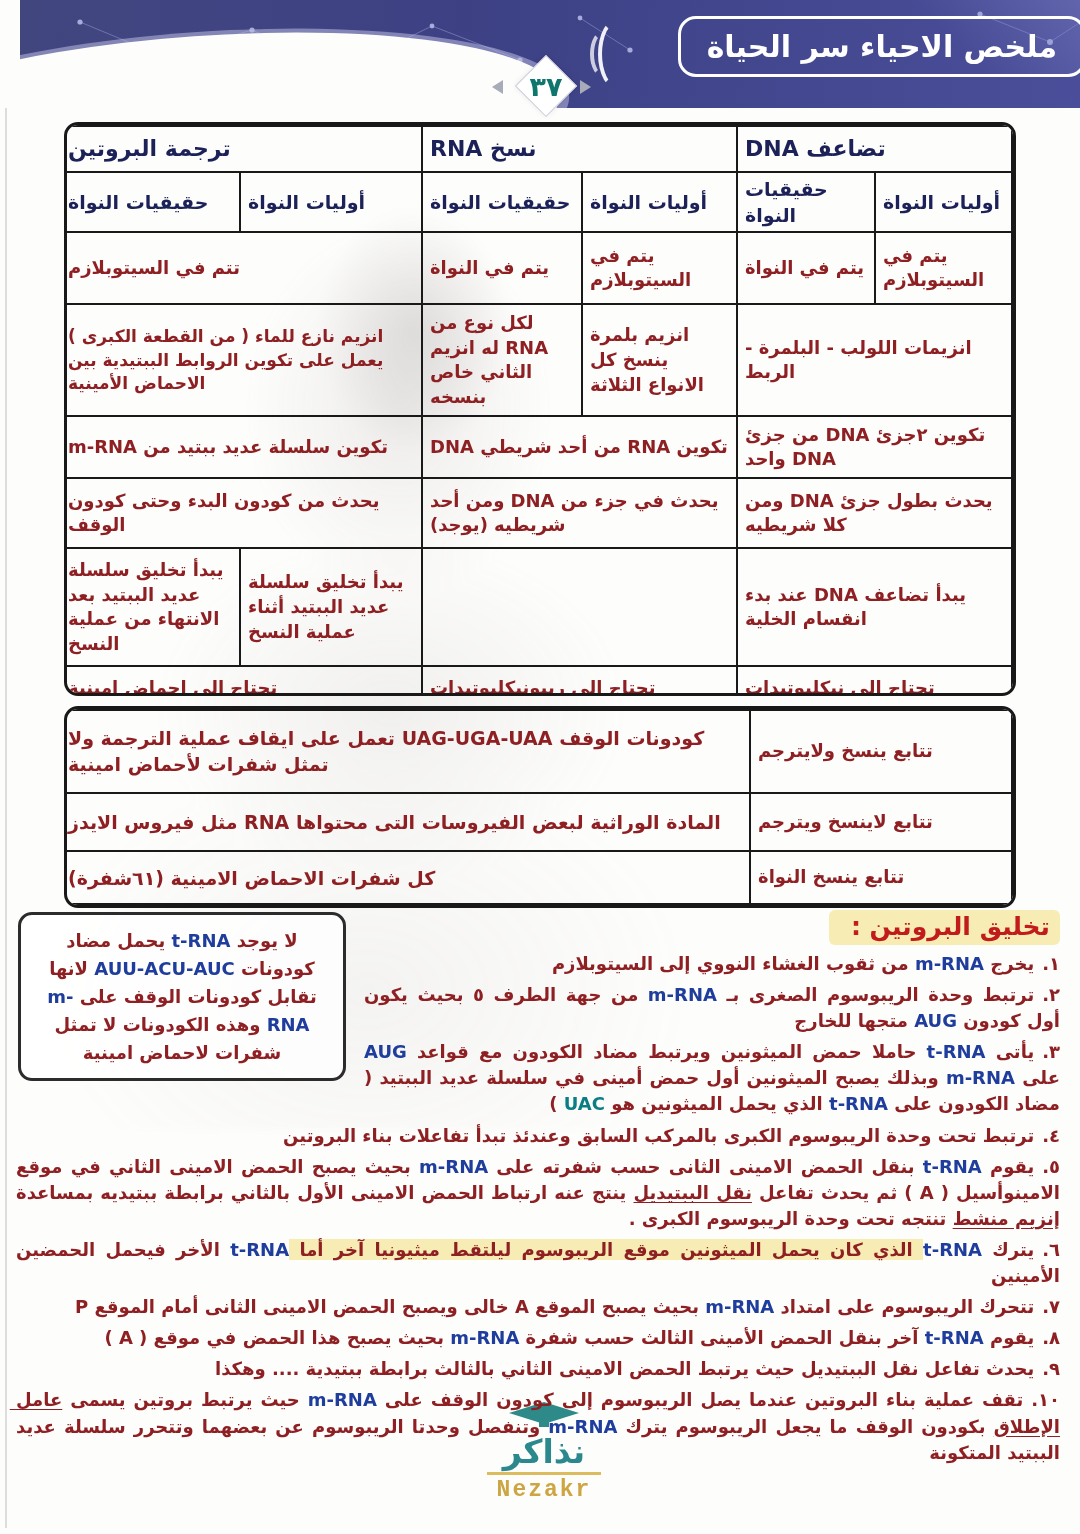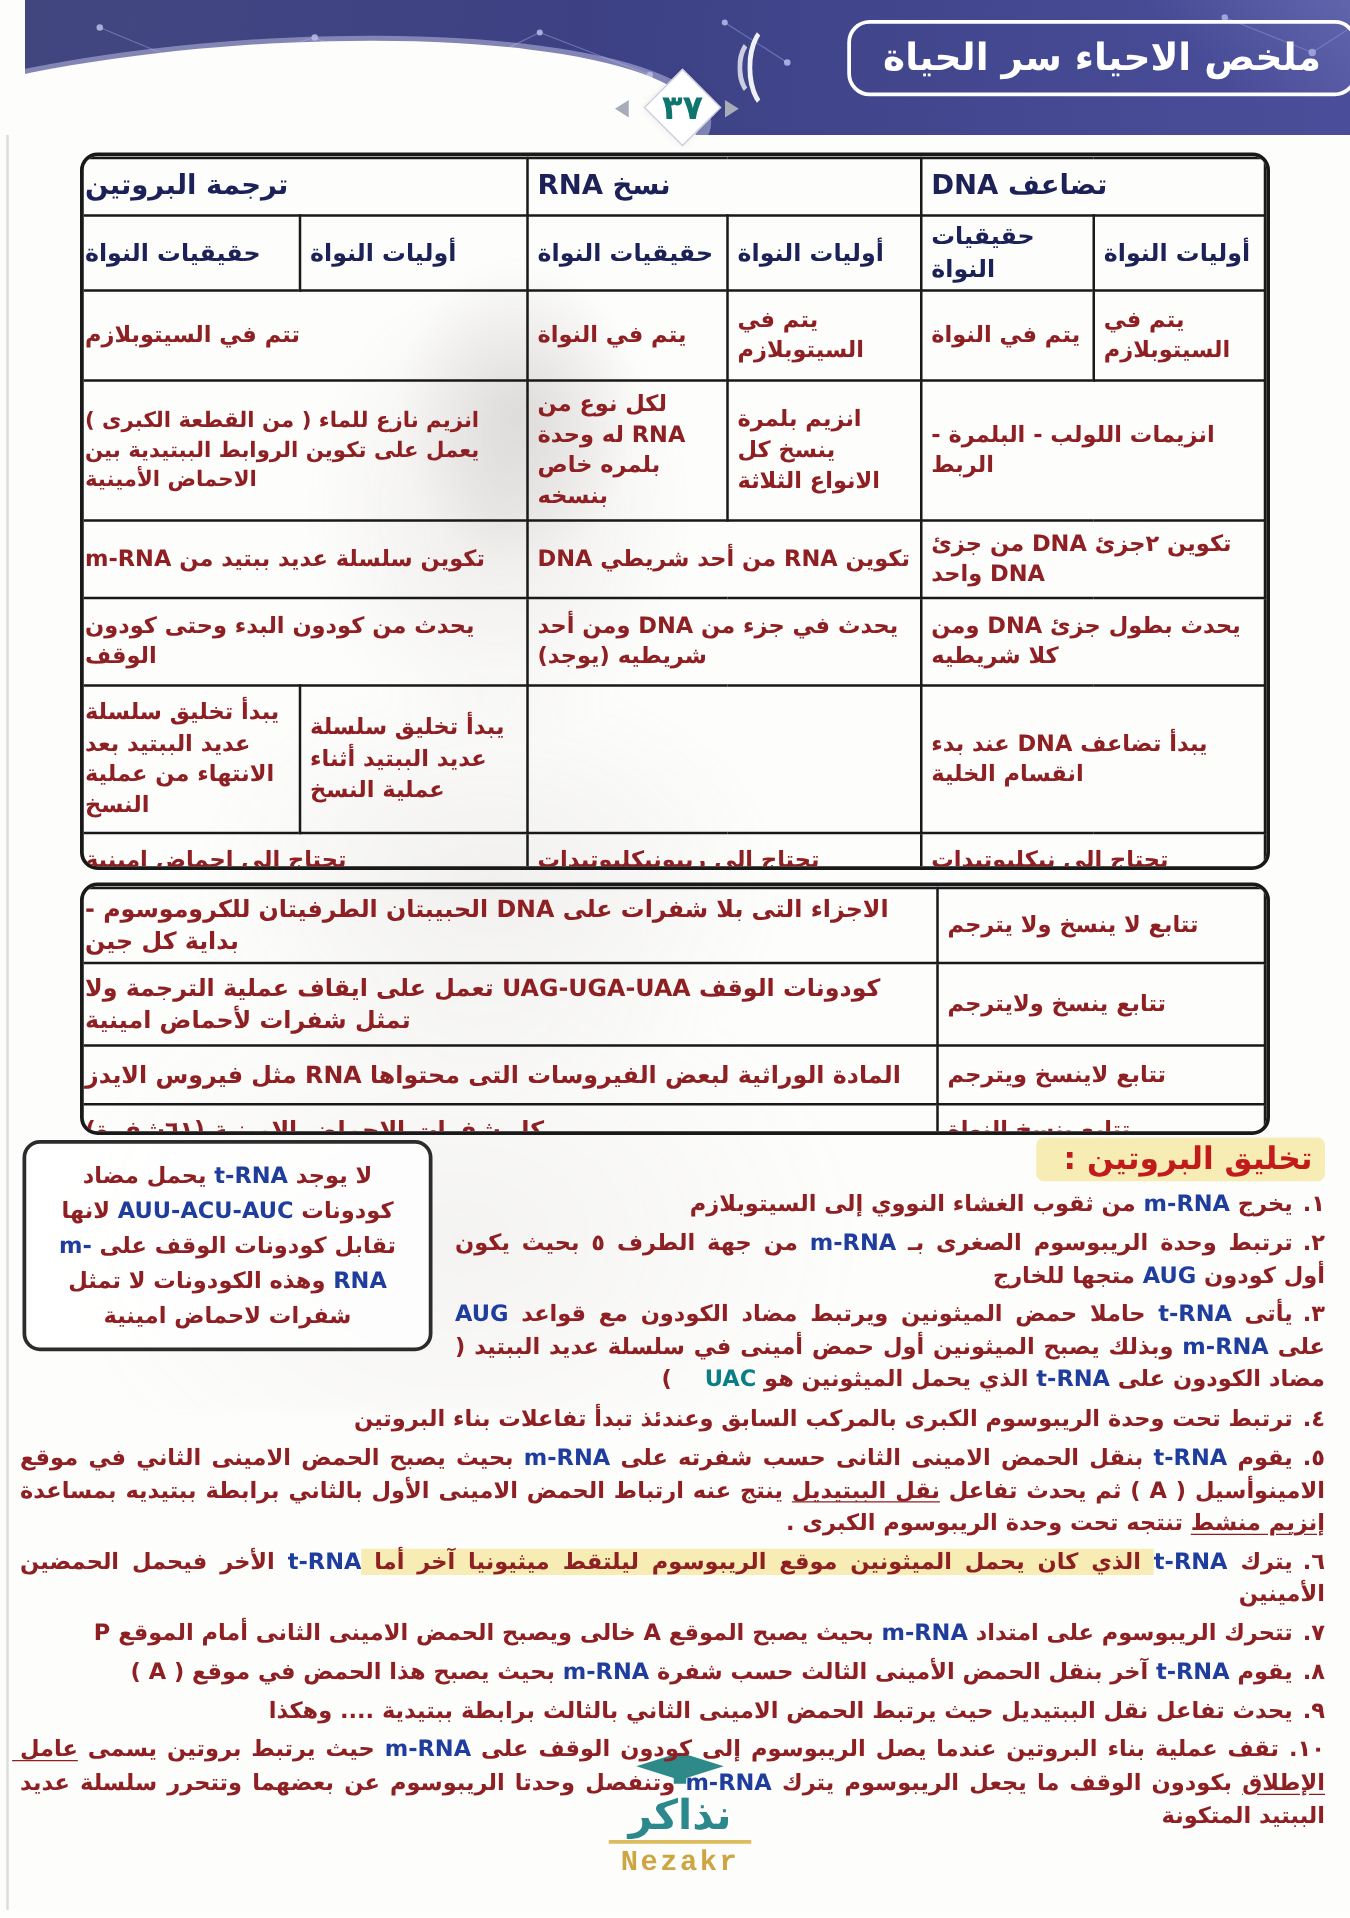--- a/index.html
+++ b/index.html
@@ -70,21 +70,21 @@
   .pheading { text-align:right; margin-bottom:6px; }
   .pheading .hl { display:inline-block; background:#f7edb4; border-radius:6px;
     color:#c21b1b; font-weight:bold; font-size:25px; padding:2px 10px 4px 22px; }
   .plist { list-style:none; }
   .plist li { margin-bottom:5px; font-weight:bold; font-size:18px; line-height:1.45;
     color:#8e2023; text-align:justify; }
   .plist .num { margin-left:8px; color:#8e2023; }
   .seg { white-space:pre-wrap; }
   .c-r { color:#8e2023; }
   .c-b { color:#1e3d9c; }
-  .c-t { color:#0b7d85;margin-left:20px; }
+  .c-t { color:#0b7d85; }
   .u { text-decoration:underline; text-underline-offset:3px; }
   .hl-y { background:#f7edb4; }
 
   
   .logo { position:absolute; left:456px; top:1402px; width:176px; text-align:center;
     opacity:.88; z-index:1; }
   .logo-ar { color:#0f7a7e; font-size:33px; font-weight:bold;
     text-shadow:0 1px 0 #ffffff, 0 0 6px rgba(255,255,255,.9); line-height:1.1; }
   .logo-en { color:#c79a2a; font-size:23px; font-weight:bold; letter-spacing:2px;
     border-top:3px solid #d9b44a; display:inline-block; padding:2px 10px 0; margin-top:2px;font-family:Liberation Mono, monospace; }
@@ -167,21 +167,21 @@
       <tr class="r3">
         <td>يتم في السيتوبلازم</td>
         <td>يتم في النواة</td>
         <td>يتم في السيتوبلازم</td>
         <td>يتم في النواة</td>
         <td colspan="2">تتم في السيتوبلازم</td>
       </tr>
       <tr class="r4">
         <td colspan="2">انزيمات اللولب - البلمرة - الربط</td>
         <td>انزيم بلمرة ينسخ كل الانواع الثلاثة</td>
-        <td>لكل نوع من RNA له وحدة بلمره خاص بنسخه</td>
+        <td>لكل نوع من RNA له انزيم الثاني خاص بنسخه</td>
         <td colspan="2" class="dense">انزيم نازع للماء ( من القطعة الكبرى ) يعمل على تكوين الروابط الببتيدية بين الاحماض الأمينية</td>
       </tr>
       <tr class="r5">
         <td colspan="2">تكوين ٢جزئ DNA من جزئ DNA واحد</td>
         <td colspan="2">تكوين RNA من أحد شريطي DNA</td>
         <td colspan="2">تكوين سلسلة عديد ببتيد من m-RNA</td>
       </tr>
       <tr class="r6">
         <td colspan="2">يحدث بطول جزئ DNA ومن كلا شريطيه</td>
         <td colspan="2">يحدث في جزء من DNA ومن أحد شريطيه (يوجد)</td>
@@ -202,24 +202,20 @@
       </table>
   </div>
 
   <div class="tblwrap" id="t2">
     <table>
       <colgroup>
           <col style="width:262px">
           <col style="width:690px">
         </colgroup>
       <tbody>
-          <tr class="q1">
-        <td class="t2label">تتابع لا ينسخ ولا يترجم</td>
-        <td class="t2text">الاجزاء التى بلا شفرات على DNA الحبيبتان الطرفيتان للكروموسوم - بداية كل جين</td>
-      </tr>
       <tr class="q2">
         <td class="t2label">تتابع ينسخ ولايترجم</td>
         <td class="t2text">كودونات الوقف UAG-UGA-UAA تعمل على ايقاف عملية الترجمة ولا تمثل شفرات لأحماض امينية</td>
       </tr>
       <tr class="q3">
         <td class="t2label">تتابع لاينسخ ويترجم</td>
         <td class="t2text">المادة الوراثية لبعض الفيروسات التى محتواها RNA مثل فيروس الايدز</td>
       </tr>
       <tr class="q4">
         <td class="t2label">تتابع ينسخ النواة</td>

